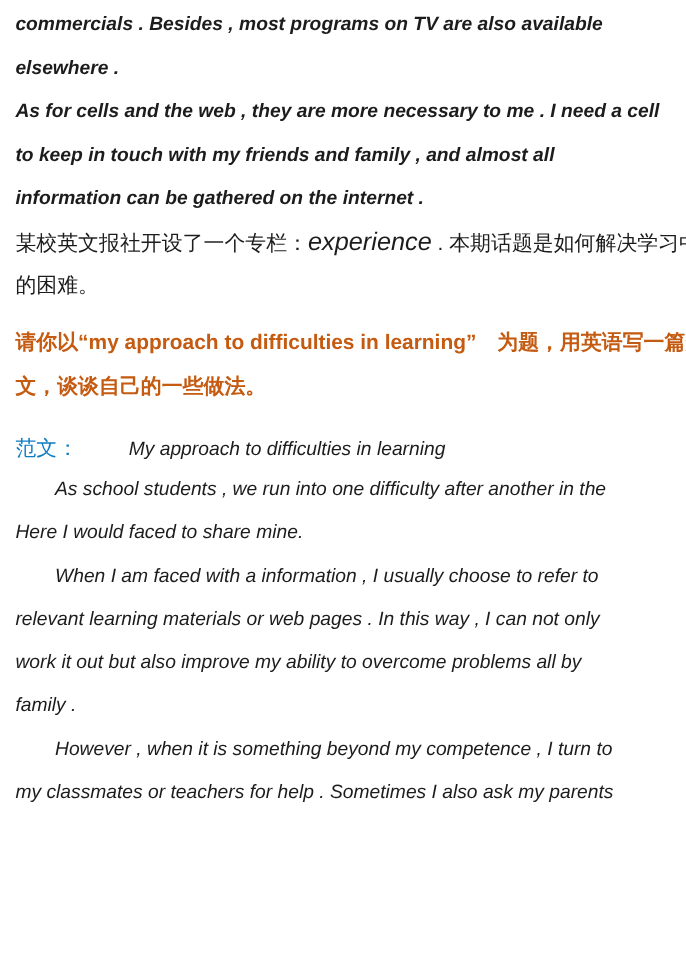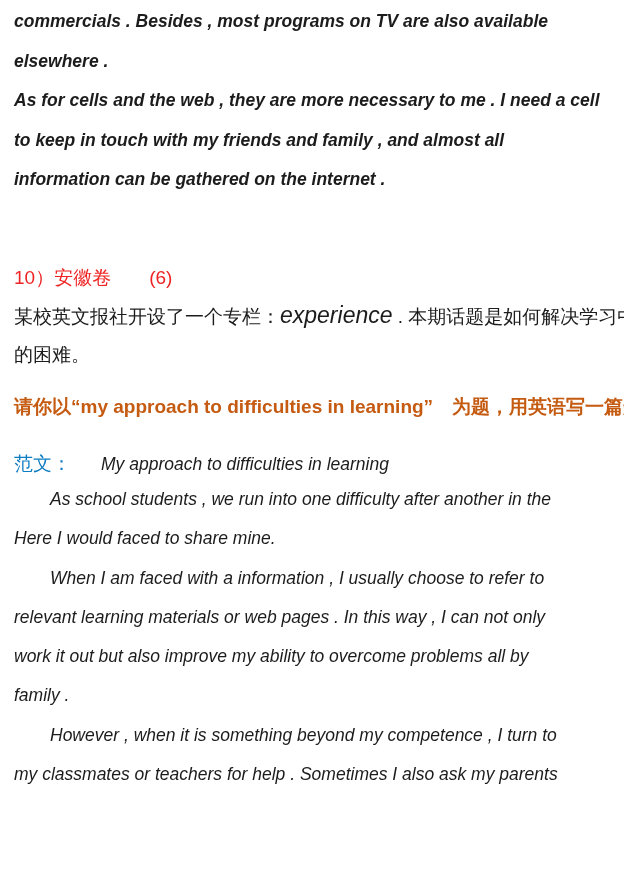--- a/index.html
+++ b/index.html
@@ -67,47 +67,47 @@
     white-space: nowrap;
   }
   .model-title-row .label {
     color: var(--blue);
     font-weight: normal;
     font-size: 19px;
   }
   .model-title-row .essay-title {
     font-style: italic;
     font-size: 17.5px;
-    margin-left: 30px;
+    margin-left: 46px;
   }
   .model-body { margin-top: -4px; }
   .model-body .en { line-height: 39.3px; }
 </style>
 </head>
 <body>
 
 <div class="page">
 
   <section class="prev-essay">
     <div class="en">commercials . Besides , most programs on TV are also available</div>
     <div class="en">elsewhere .</div>
     <div class="en">As for cells and the web , they are more necessary to me . I need a cell</div>
     <div class="en">to keep in touch with my friends and family , and almost all</div>
     <div class="en">information can be gathered on the internet .</div>
   </section>
 
-  <div class="heading">10）安徽卷　　(6)</div>
 
   <section>
     <div class="cn"><span>某校英文报社开设了一个专栏：</span><span class="en-inline">experience</span><span> . 本期话题是如何解决学习中遇到</span></div>
     <div class="cn">的困难。</div>
   </section>
 
   <section class="task">
     <div class="line">请你以“my approach to difficulties in learning”　为题，用英语写一篇短</div>
+    <div class="line">文，谈谈自己的一些做法。</div>
   </section>
 
   <section>
     <div class="model-title-row">
       <span class="label">范文：</span><span class="essay-title">My approach to difficulties in learning</span>
     </div>
     <div class="model-body">
       <div class="en indent">As school students , we run into one difficulty after another in the</div>
       <div class="en">Here I would faced to share mine.</div>
       <div class="en indent">When I am faced with a information , I usually choose to refer to</div>

